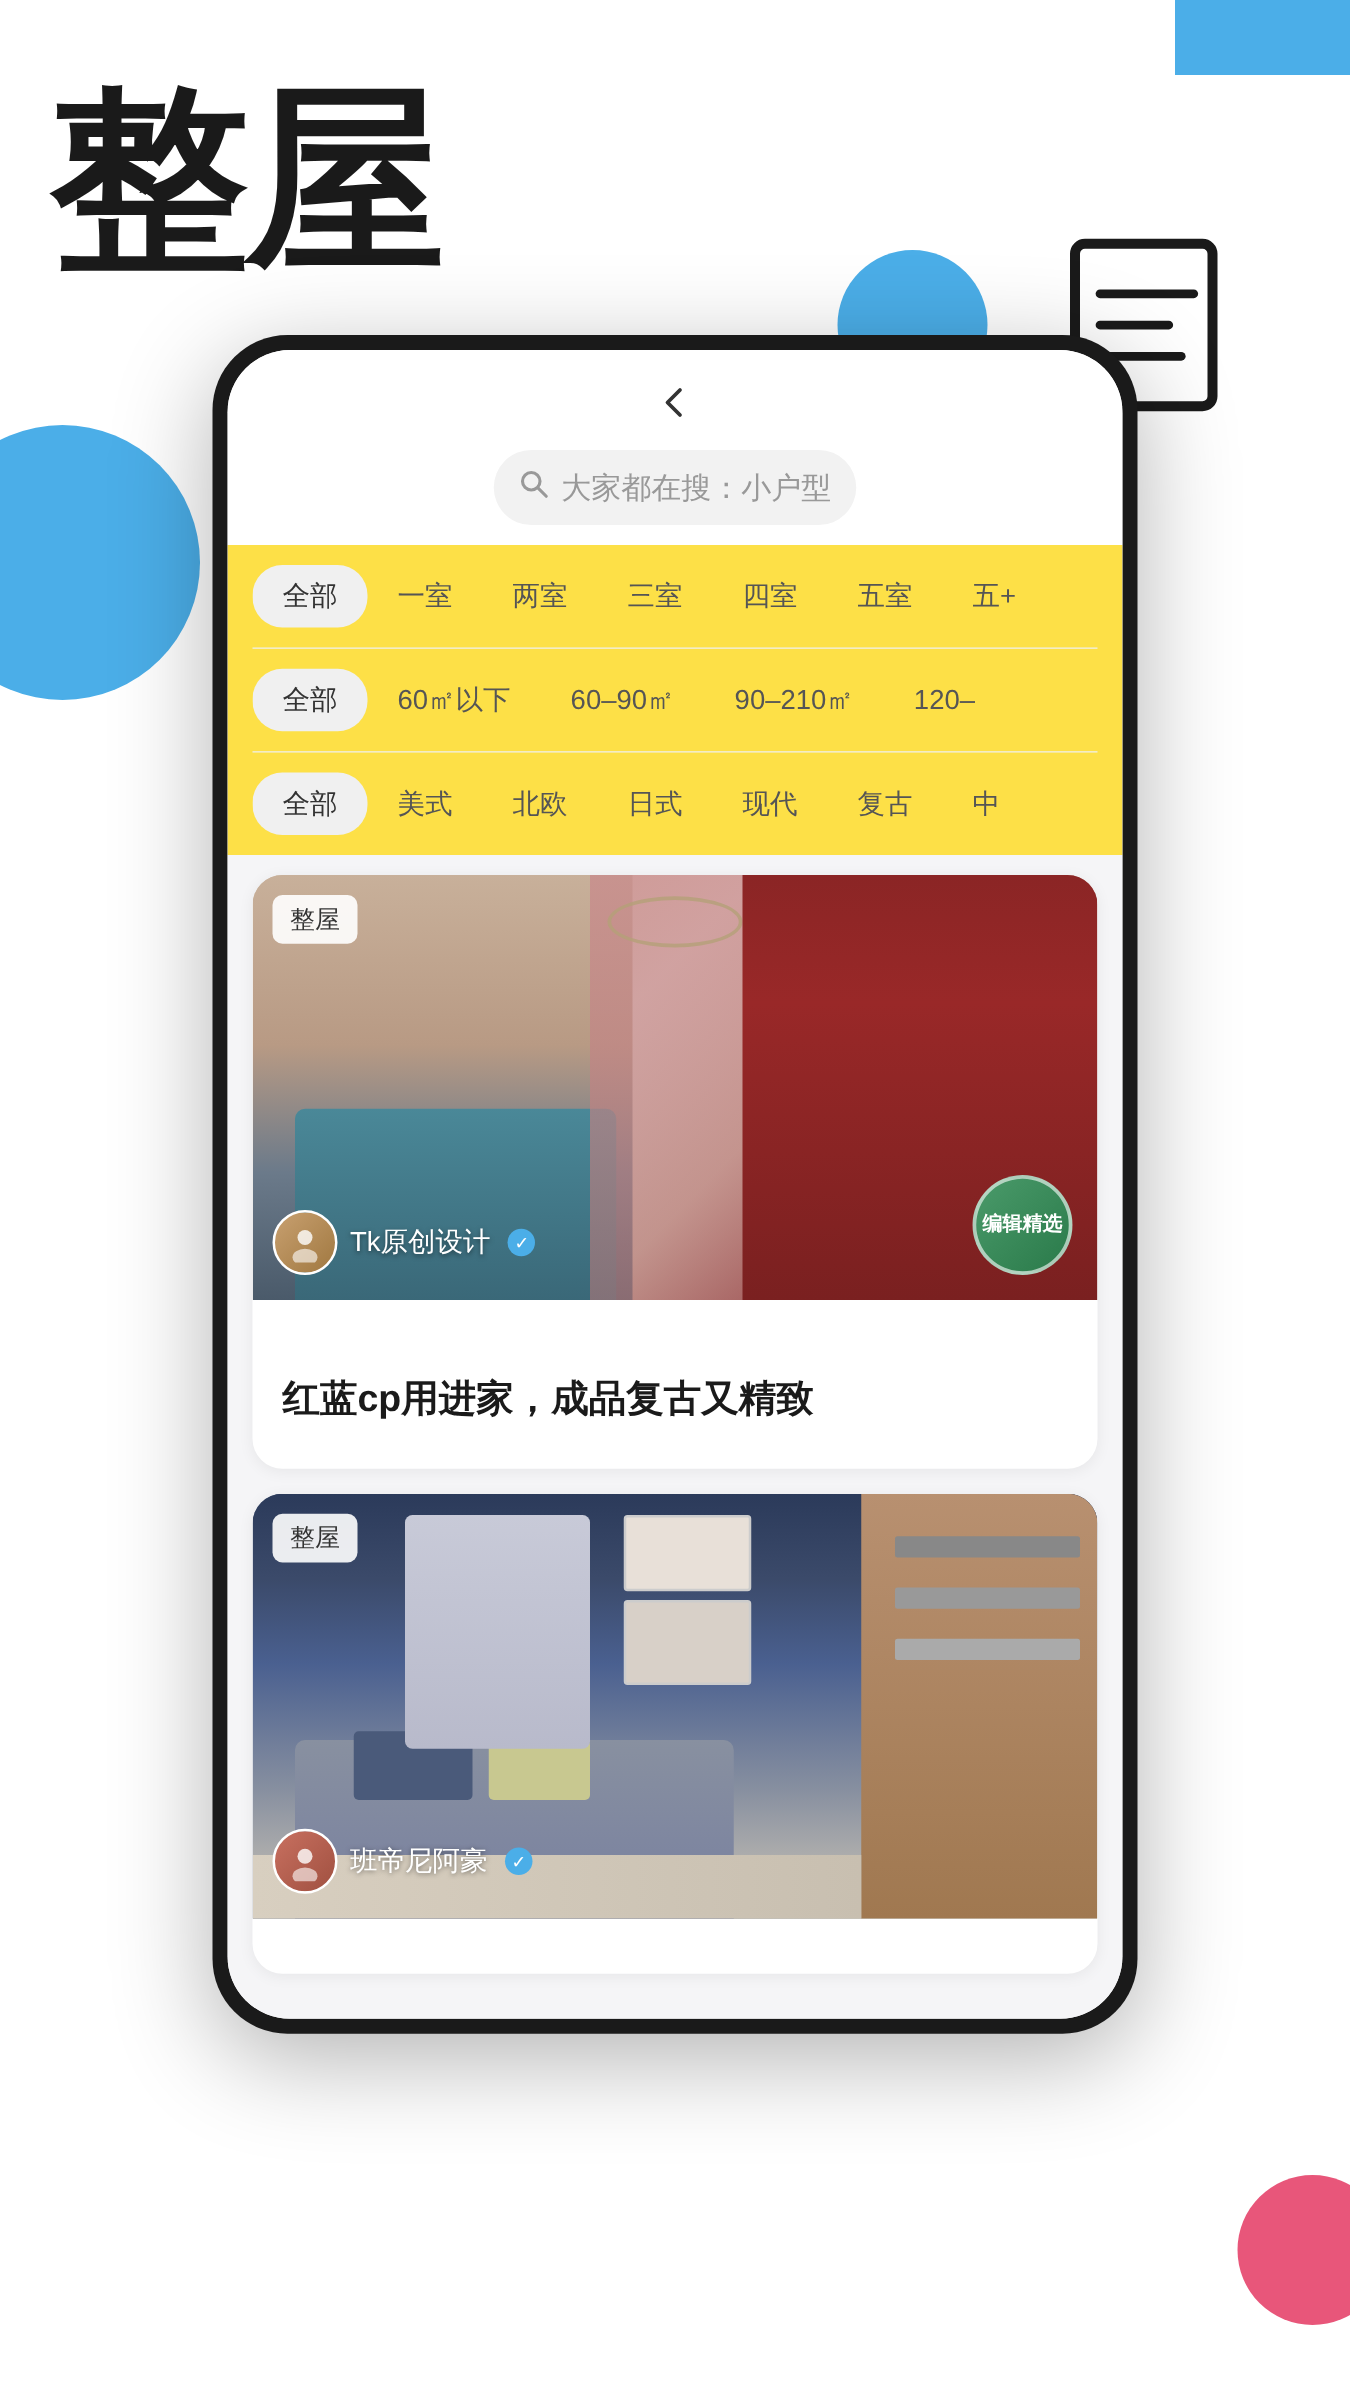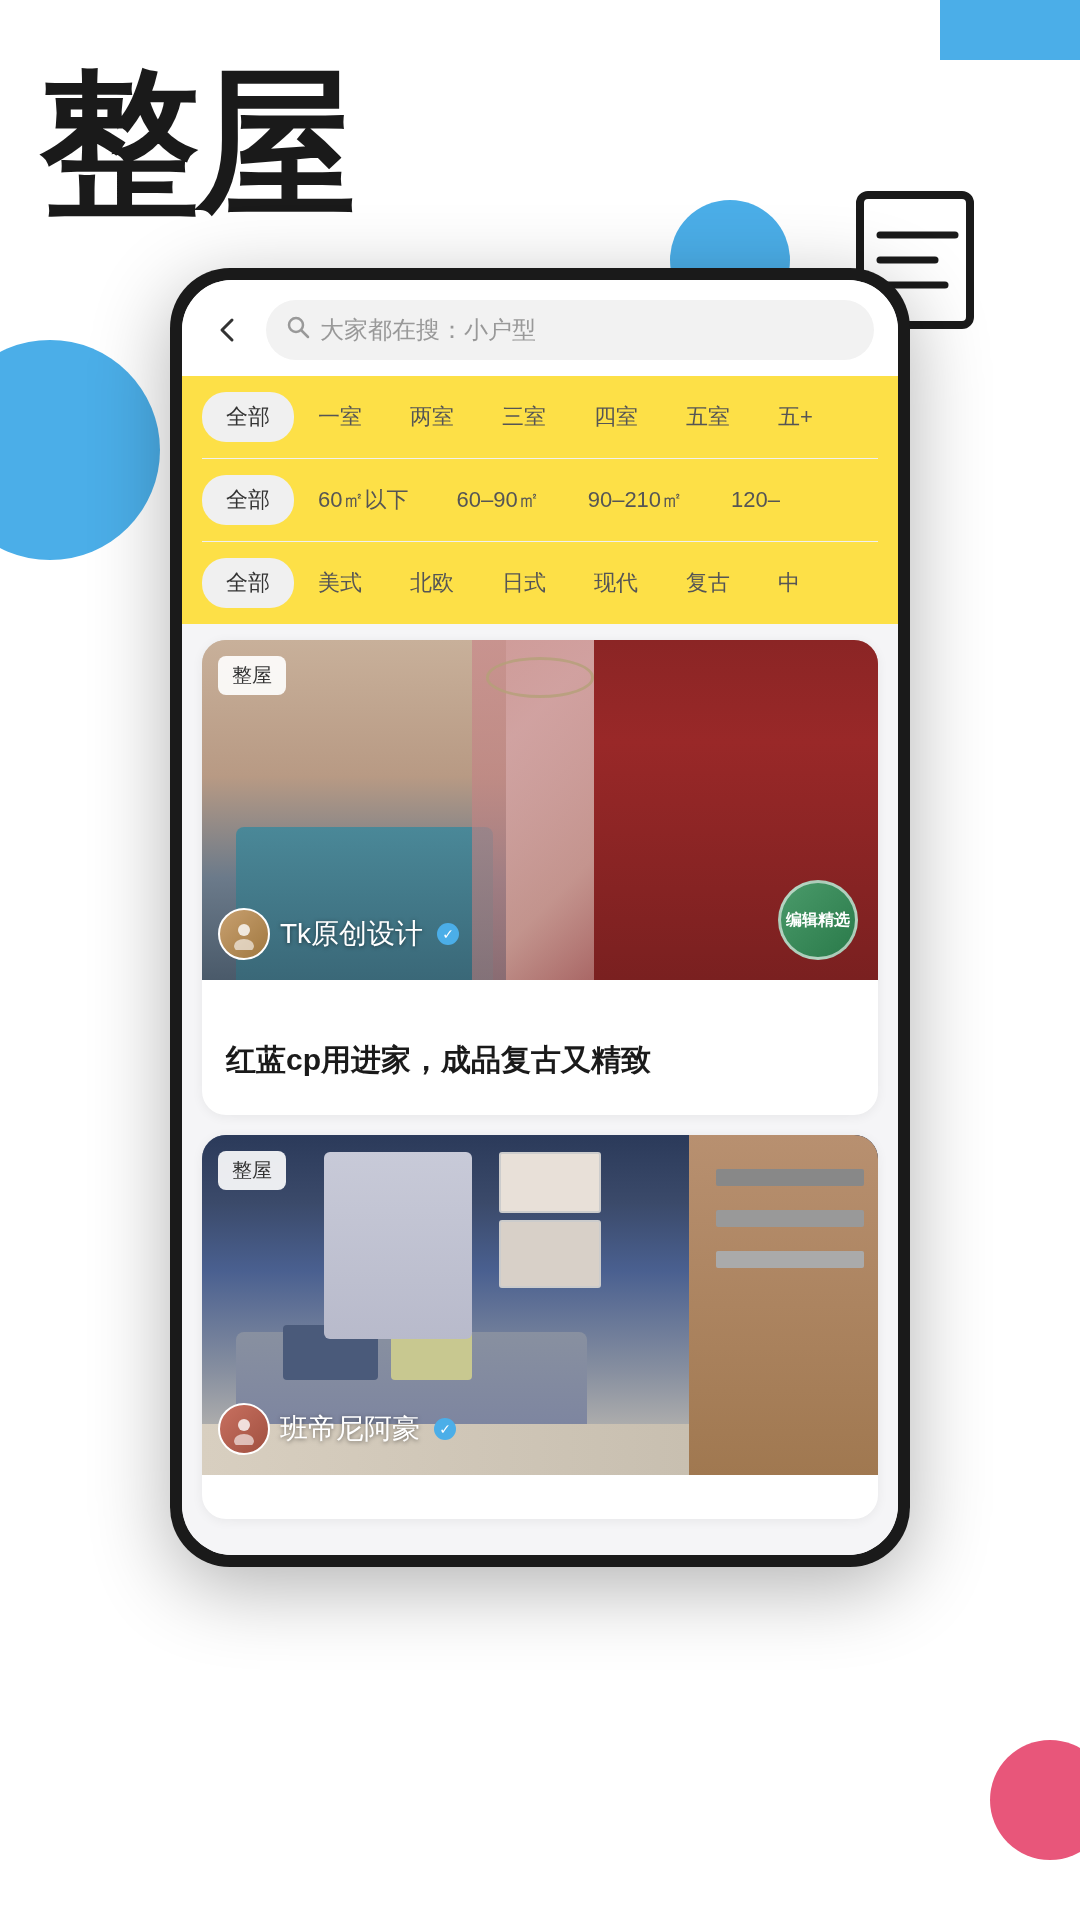--- a/index.html
+++ b/index.html
@@ -106,20 +106,21 @@
       overflow: hidden;
     }
 
     
     .phone-header {
       background: #ffffff;
       padding: 20px 24px 16px;
       display: flex;
       align-items: center;
       gap: 16px;
+      flex-direction: column;
     }
 
     .back-btn {
       width: 44px;
       height: 44px;
       display: flex;
       align-items: center;
       justify-content: center;
       font-size: 28px;
       color: #333;
@@ -302,21 +303,21 @@
       align-items: center;
       justify-content: center;
       font-size: 20px;
       color: white;
       font-weight: bold;
       overflow: hidden;
     }
 
     .designer-name {
       color: #ffffff;
-      font-size: 28px;
+      font-size: 22px;
       font-weight: 500;
       text-shadow: 0 1px 4px rgba(0,0,0,0.5);
     }
 
     .verify-icon {
       width: 22px;
       height: 22px;
       background: #4BAEE8;
       border-radius: 50%;
       display: inline-flex;

